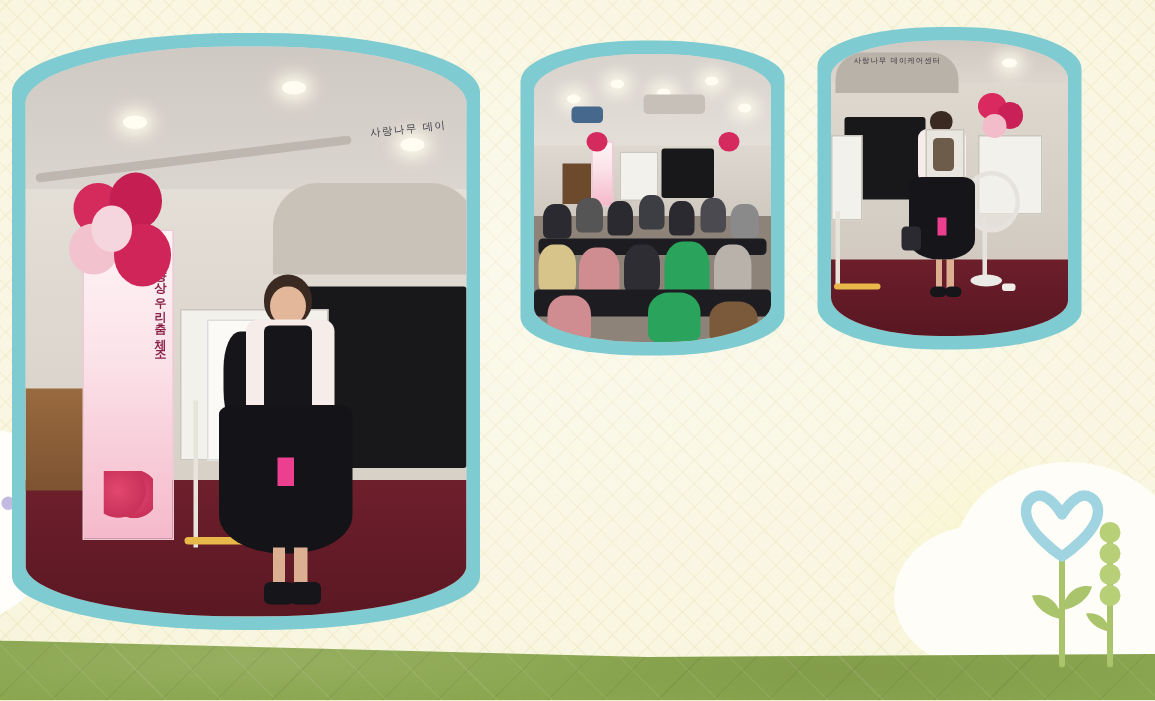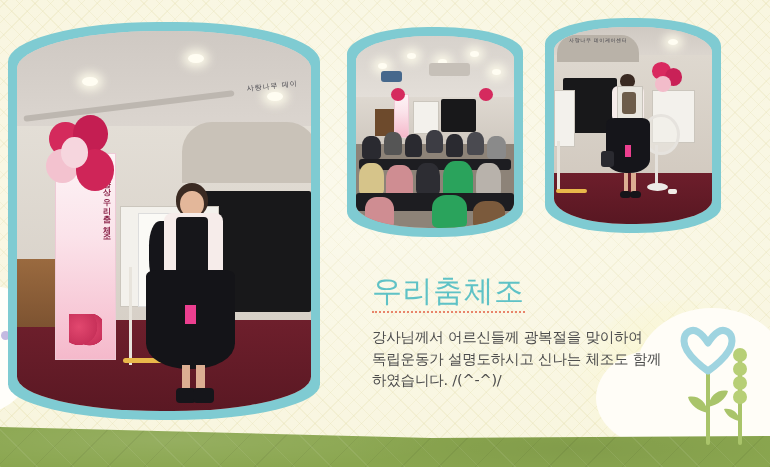--- a/index.html
+++ b/index.html
@@ -270,24 +270,20 @@
         <div style="position:absolute;left:49%;top:74%;width:3%;height:10%;background:#dcae92"></div>
         <div style="position:absolute;left:42%;top:83%;width:7%;height:4%;background:#15151a;border-radius:4px"></div>
         <div style="position:absolute;left:48%;top:83%;width:7%;height:4%;background:#15151a;border-radius:4px"></div>
 
         <div style="position:absolute;left:72%;top:82%;width:6%;height:3%;background:#f0ece6;border-radius:2px"></div>
         <div style="position:absolute;left:30%;top:63%;width:8%;height:8%;background:#2a2a30;border-radius:3px"></div>
       </div>
     </div>
   </div>
 
-  <div class="textblock">
-    <h1 class="title">우리춤체조</h1>
-    <p class="body-text">강사님께서 어르신들께 광복절을 맞이하여 독립운동가 설명도하시고 신나는 체조도 함께 하였습니다. /(^-^)/</p>
-  </div>
 
   <div class="green-band">
     <div class="green-tex"></div>
   </div>
 
   <div class="flower">
     <svg viewBox="0 0 86 120" width="86" height="120" xmlns="http://www.w3.org/2000/svg">
 
       <path d="M34 118 L34 44" stroke="#a9c46a" stroke-width="4" fill="none" stroke-linecap="round"></path>
       <path d="M66 118 L66 34" stroke="#a9c46a" stroke-width="4" fill="none" stroke-linecap="round"></path>

